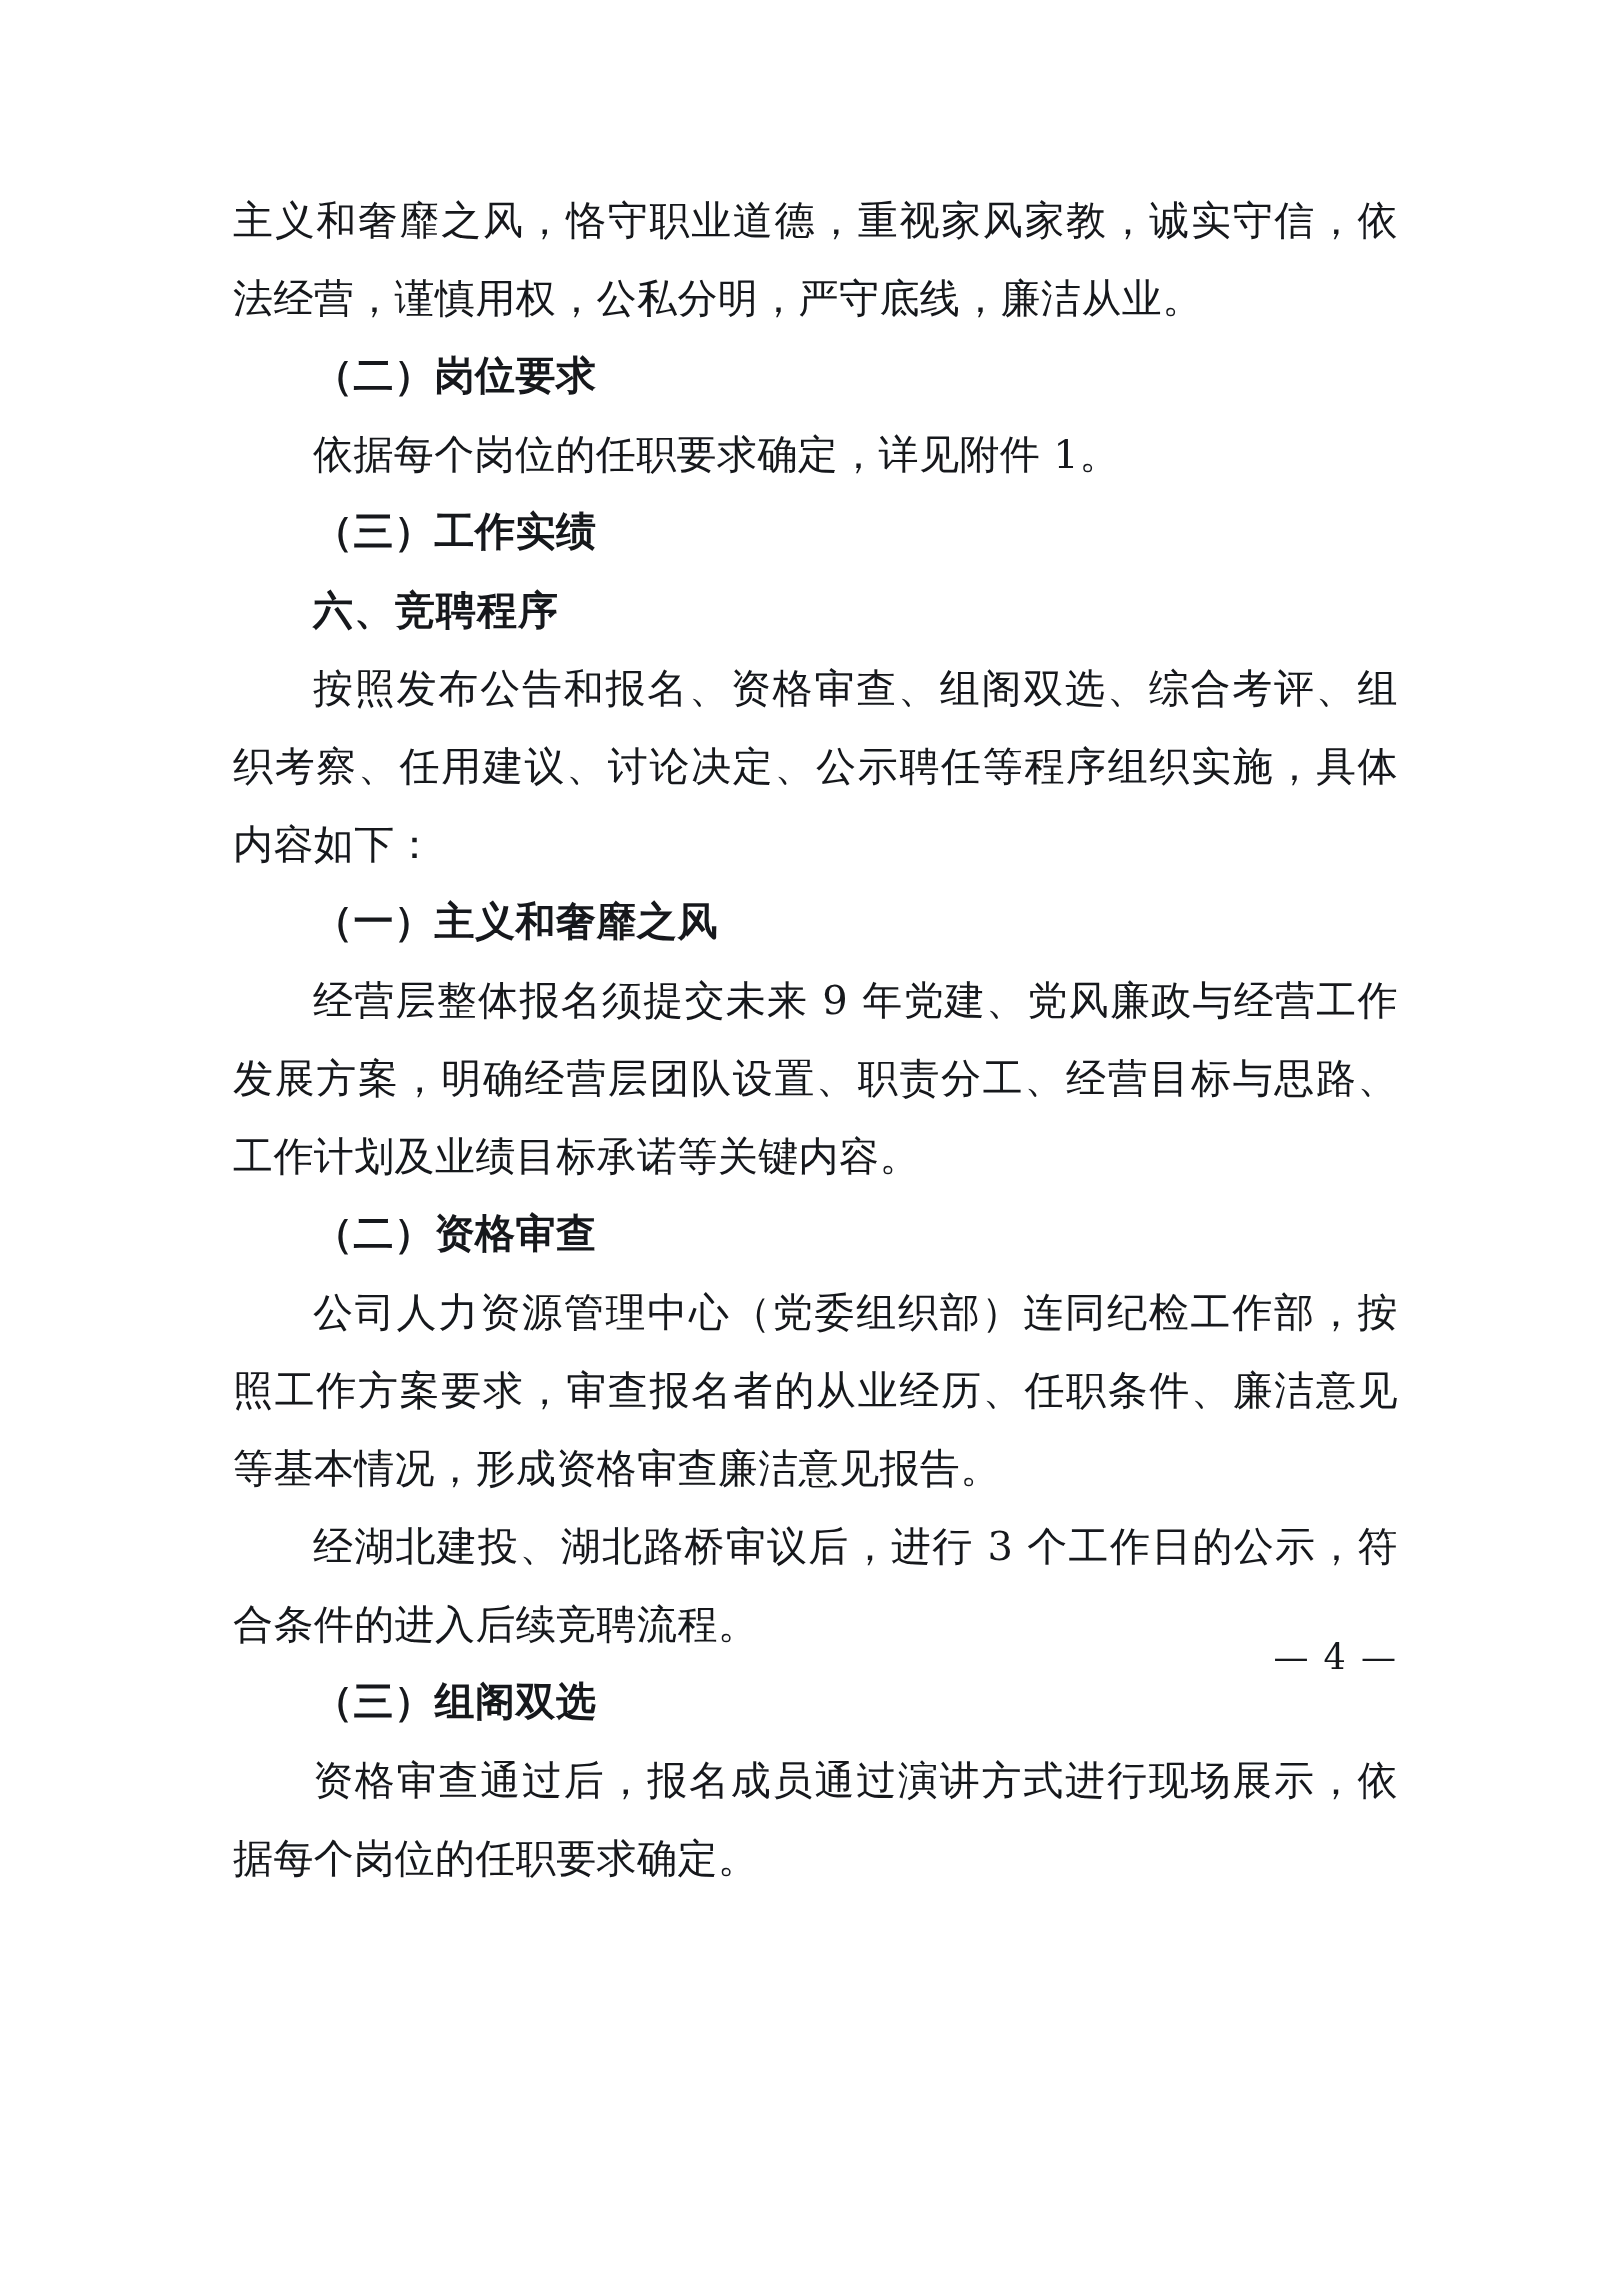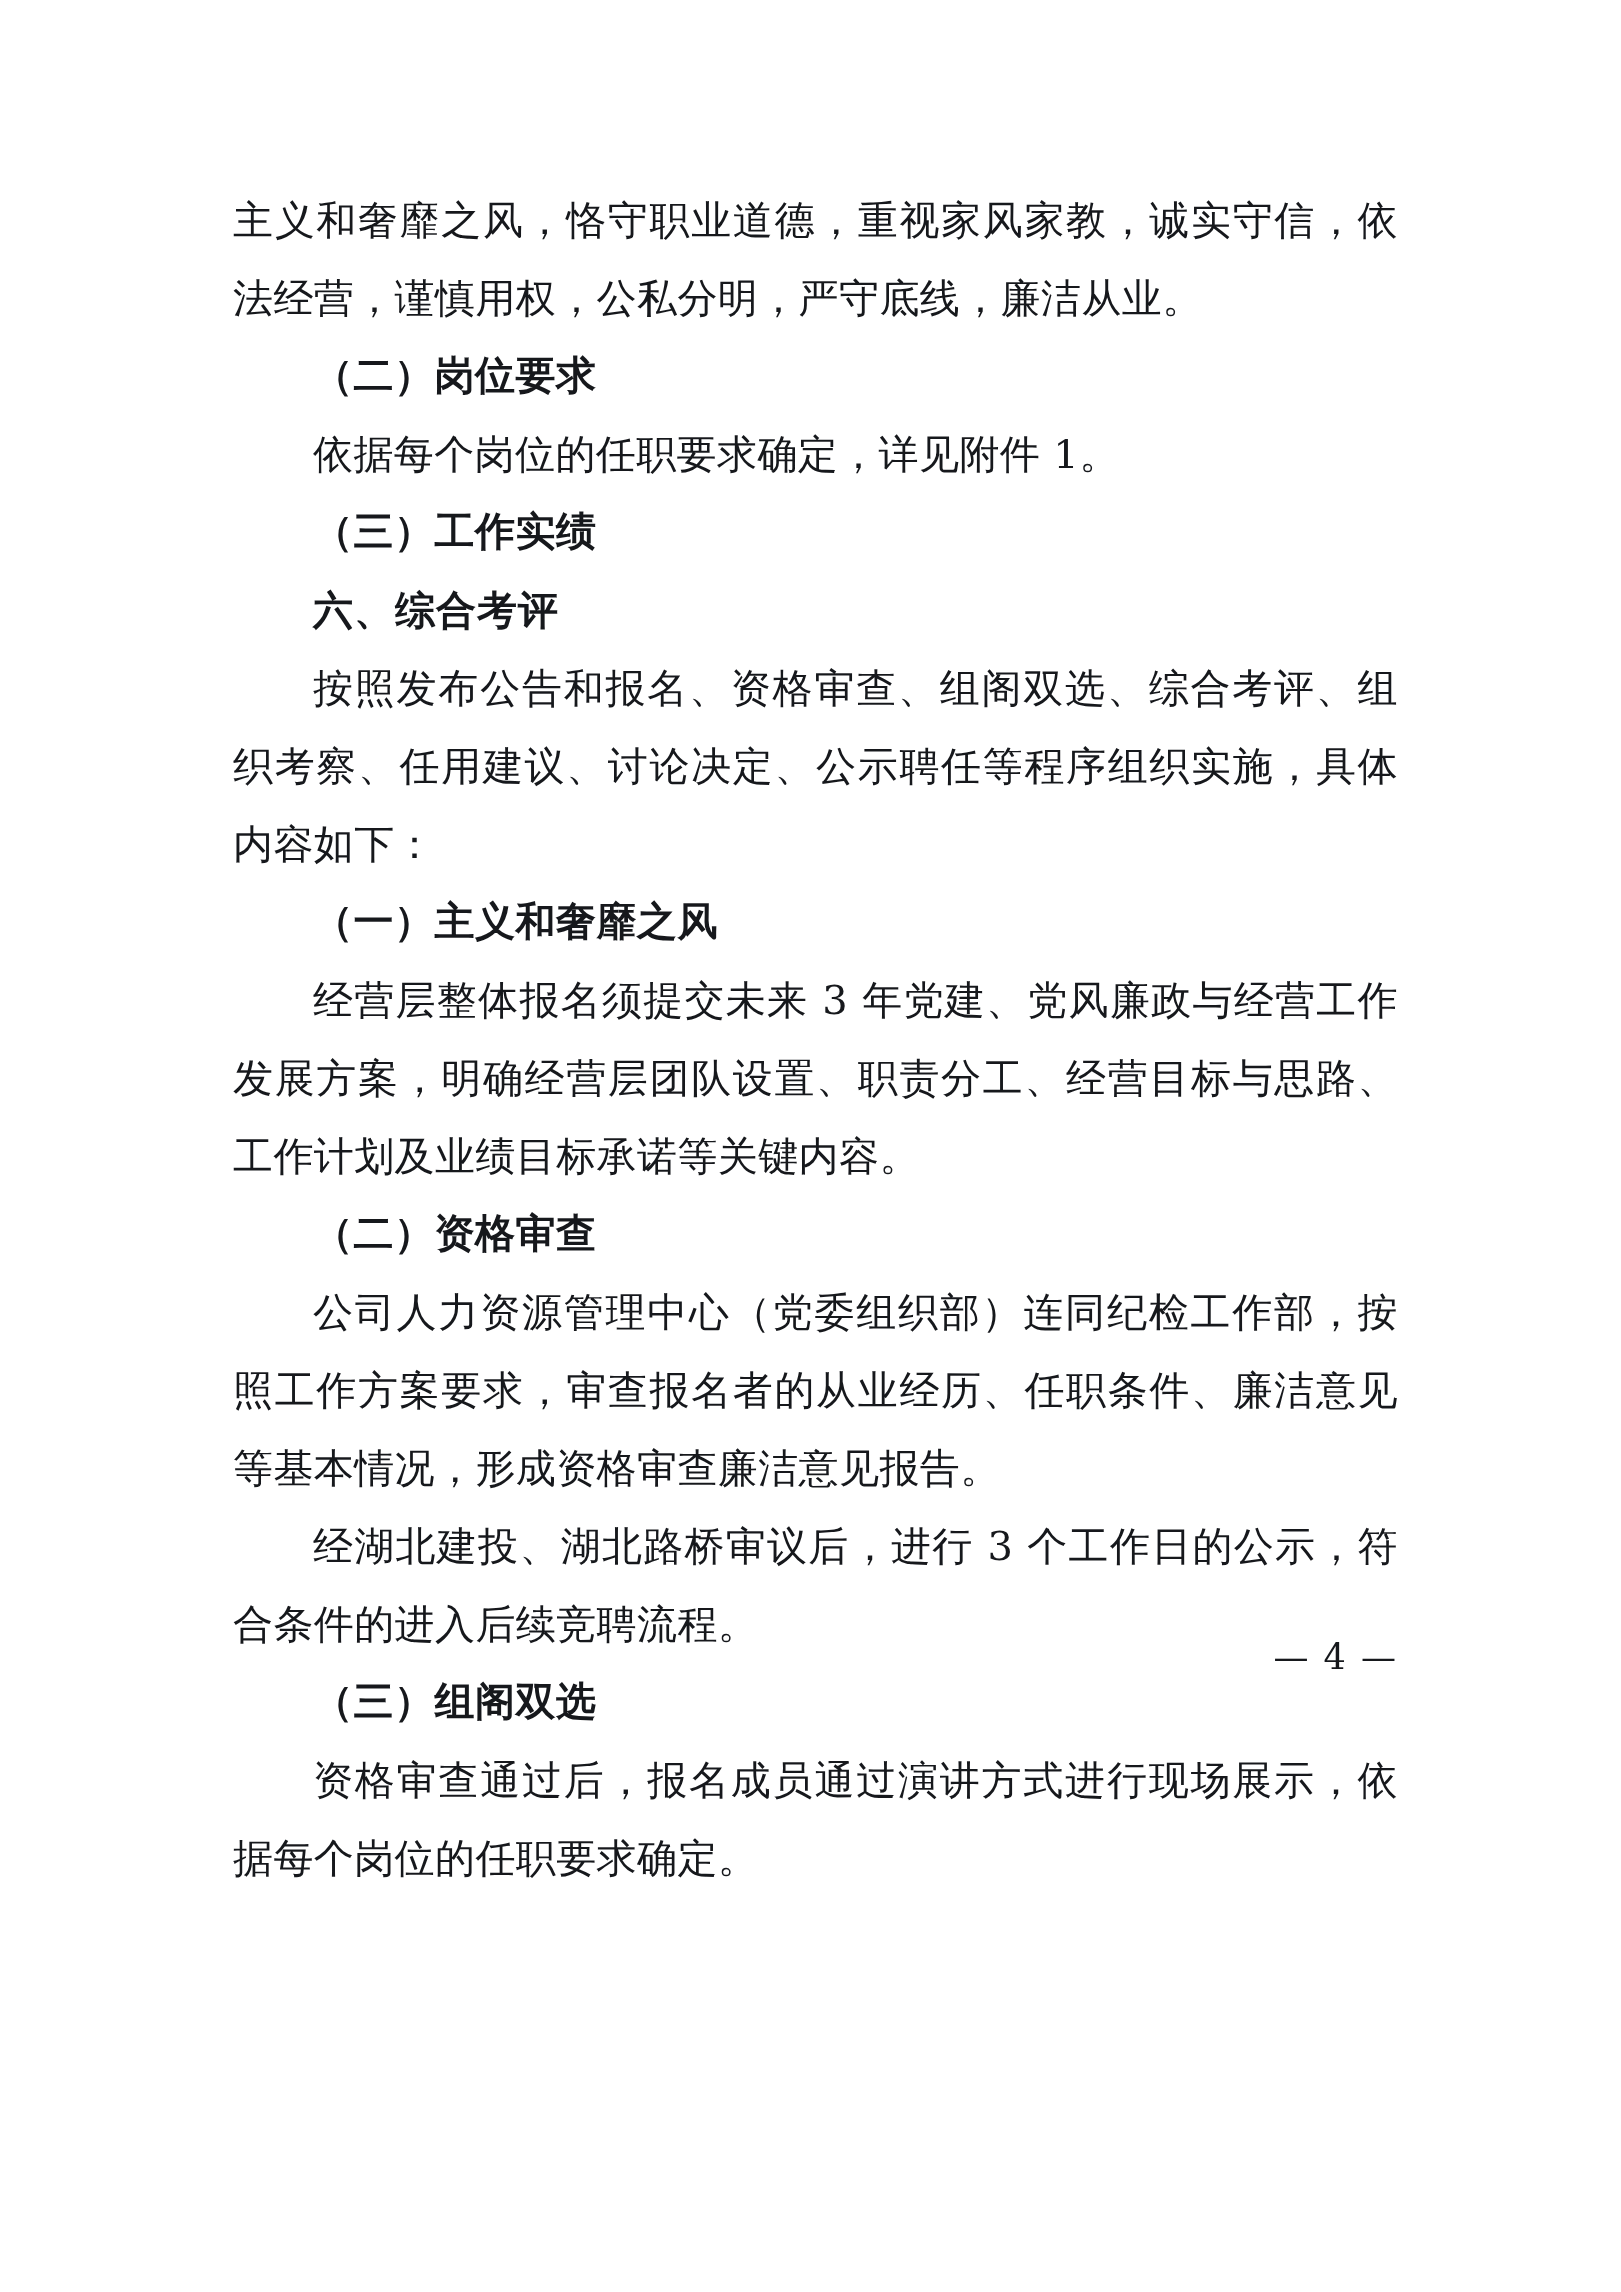--- a/index.html
+++ b/index.html
@@ -66,24 +66,24 @@
 </style>
 </head>
 <body>
 
 <div class="page">
   <div class="doc-body">
     <p class="flush">主义和奢靡之风，恪守职业道德，重视家风家教，诚实守信，依法经营，谨慎用权，公私分明，严守底线，廉洁从业。</p>
     <p class="subheading">（二）岗位要求</p>
     <p class="para">依据每个岗位的任职要求确定，详见附件 1。</p>
     <p class="subheading">（三）工作实绩</p>
-    <p class="heading">六、综合考评</p>
+    <p class="heading">六、竞聘程序</p>
     <p class="para">按照发布公告和报名、资格审查、组阁双选、综合考评、组织考察、任用建议、讨论决定、公示聘任等程序组织实施，具体内容如下：</p>
     <p class="subheading">（一）主义和奢靡之风</p>
-    <p class="para">经营层整体报名须提交未来 3 年党建、党风廉政与经营工作发展方案，明确经营层团队设置、职责分工、经营目标与思路、工作计划及业绩目标承诺等关键内容。</p>
+    <p class="para">经营层整体报名须提交未来 9 年党建、党风廉政与经营工作发展方案，明确经营层团队设置、职责分工、经营目标与思路、工作计划及业绩目标承诺等关键内容。</p>
     <p class="subheading">（二）资格审查</p>
     <p class="para">公司人力资源管理中心（党委组织部）连同纪检工作部，按照工作方案要求，审查报名者的从业经历、任职条件、廉洁意见等基本情况，形成资格审查廉洁意见报告。</p>
     <p class="para">经湖北建投、湖北路桥审议后，进行 3 个工作日的公示，符合条件的进入后续竞聘流程。</p>
     <p class="subheading">（三）组阁双选</p>
     <p class="para">资格审查通过后，报名成员通过演讲方式进行现场展示，依据每个岗位的任职要求确定。</p>
   </div>
   <div class="page-number">— 4 —</div>
 </div>
 
 

